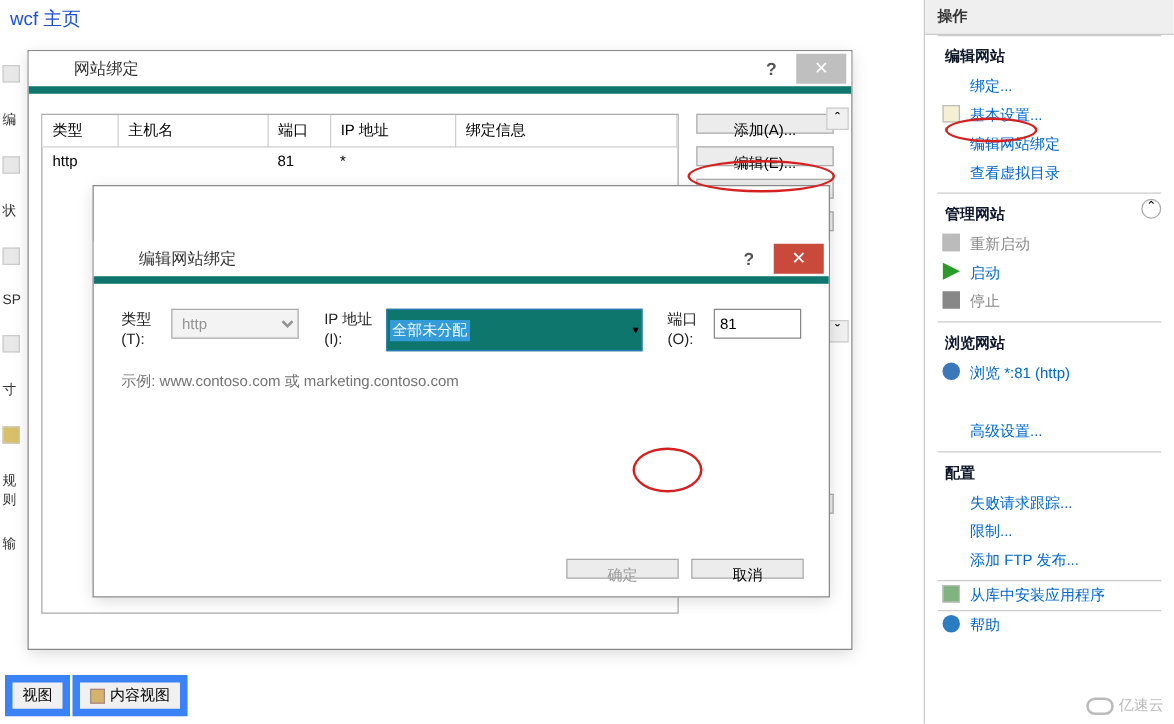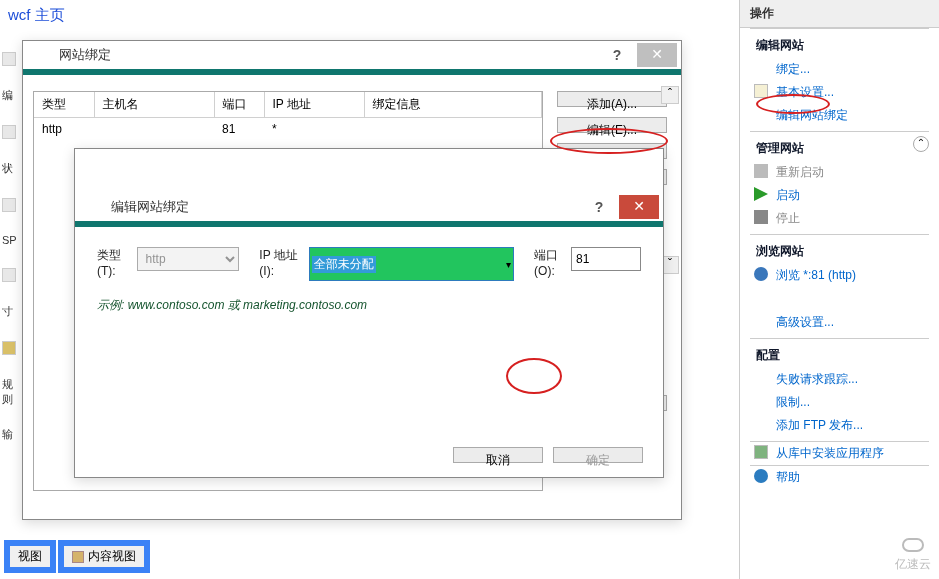--- a/index.html
+++ b/index.html
@@ -44,31 +44,31 @@
 
   .edit-dlg { left: 74px; top: 148px; width: 590px; height: 330px; z-index: 10; }
   .edit-dlg .dlg-titlebar { background: #fff; margin-top: 44px; }
   .edit-body { padding: 20px 22px; }
   .form-row { display: flex; gap: 20px; margin-bottom: 16px; }
   .form-grp { display: flex; flex-direction: row; }
   .form-grp label { margin-bottom: 3px; color: #222; }
   select, input[type=text] { height: 24px; border: 1px solid #888; padding: 2px 4px; background: #fff; font-size: 12px; }
   select:disabled { background: #efefef; color: #666; }
   .sel-type { width: 110px; }
-  .sel-ip { width: 220px; background: #22c55e; }
+  .sel-ip { width: 220px; background: #0f766e; }
   .sel-ip-val { background: #339bd8; color: #fff; display: inline-block; padding: 0 2px; }
   .inp-port { width: 70px; }
   .inp-host { width: 300px; }
-  .example { color: #14532d; margin-top: 6px; font-style: italic; }
+  .example { color: #737373; margin-top: 6px; }
   .dlg-btns { position: absolute; right: 20px; bottom: 14px; display: flex; gap: 10px; }
   .dlg-btns .winbtn { width: 90px; margin: 0; }
   .btn-disabled { color: #999; }
 
   .red-oval { position: absolute; border: 2px solid #d62020; border-radius: 50%; pointer-events: none; z-index: 50; }
-  .watermark { position: absolute; right: 8px; bottom: 6px; color: #bbb; font-size: 13px; display: flex; align-items: center; gap: 4px; z-index: 60; flex-direction: column; }
+  .watermark { position: absolute; right: 8px; bottom: 6px; color: #bbb; font-size: 13px; display: flex; align-items: center; gap: 4px; z-index: 60; }
   .wm-ico { width: 22px; height: 14px; border: 2px solid #bbb; border-radius: 10px; }
 </style>
 </head>
 <body>
 
 <div class="main-area">
   <div class="page-title">wcf 主页</div>
 
   <div class="left-gutter">
     <div class="gutter-item"></div>
@@ -143,22 +143,22 @@
           </div>
         </div>
         <div class="form-grp">
           <label>端口(O):</label>
           <input type="text" class="inp-port" value="81" style="">
         </div>
       </div>
       <div class="example">示例: www.contoso.com 或 marketing.contoso.com</div>
     </div>
     <div class="dlg-btns">
+      <div class="winbtn btn-disabled">确定</div>
       <div class="winbtn">取消</div>
-      <div class="winbtn btn-disabled">确定</div>
     </div>
   </div>
 
   <div class="tabs">
     <div class="tab">
         <span>视图</span>
       </div>
     <div class="tab">
         <span class="tab-ico"></span>
         <span>内容视图</span>
@@ -167,20 +167,21 @@
 </div>
 
 <div class="actions-pane">
   <div class="ap-header">操作</div>
   <div class="ap-hr"></div>
   <div class="ap-sec">
     <div class="ap-sec-title">编辑网站</div>
     <a class="ap-link">绑定...</a>
     <a class="ap-link"><span class="ico"></span><span>基本设置...</span></a>
     <a class="ap-link">编辑网站绑定</a>
+    <a class="ap-link">查看虚拟目录</a>
   </div>
   <div class="ap-hr"></div>
   <div class="ap-sec" style="position:relative">
     <div class="ap-sec-title">管理网站</div>
     <div class="collapse-btn" style="top:4px">⌃</div>
     <a class="ap-link gray"><span class="ico" style="background:#bbb"></span><span>重新启动</span></a>
     <a class="ap-link"><span class="ico play"></span><span>启动</span></a>
     <a class="ap-link gray"><span class="ico stop"></span><span>停止</span></a>
   </div>
   <div class="ap-hr"></div>

